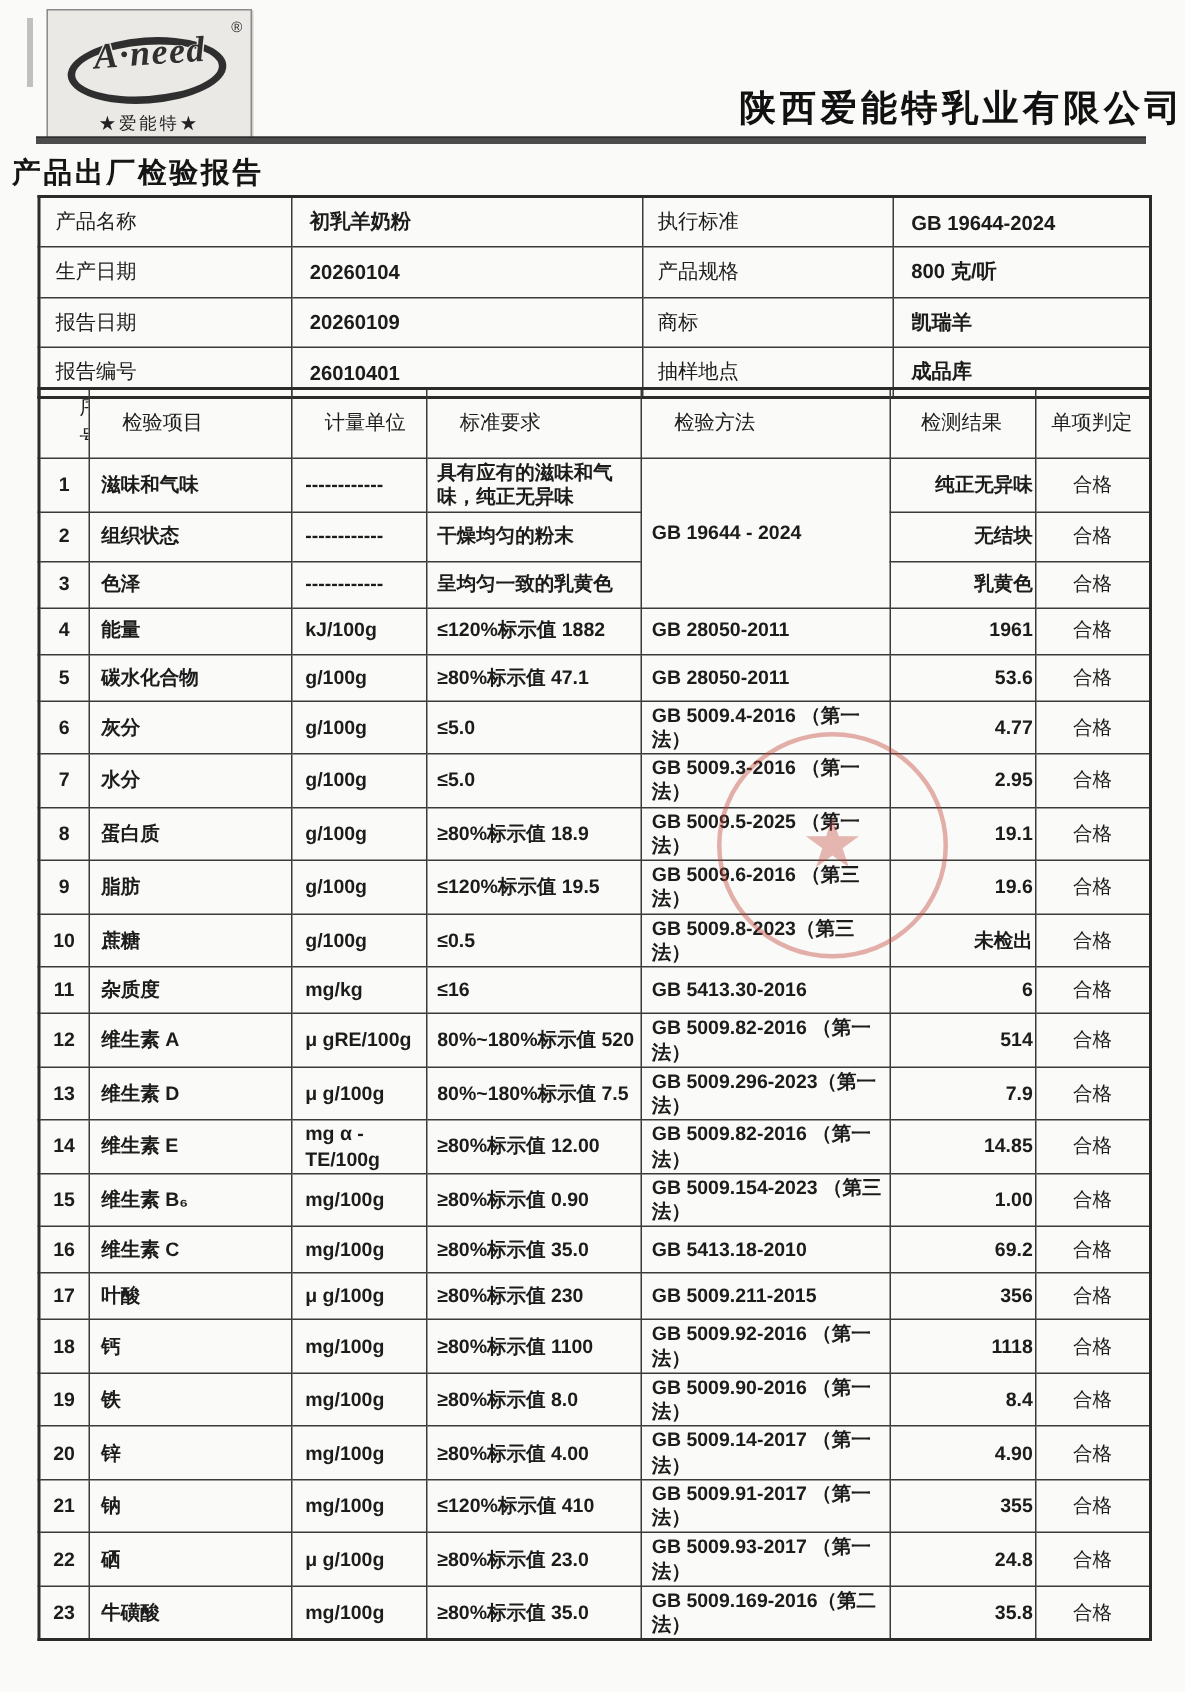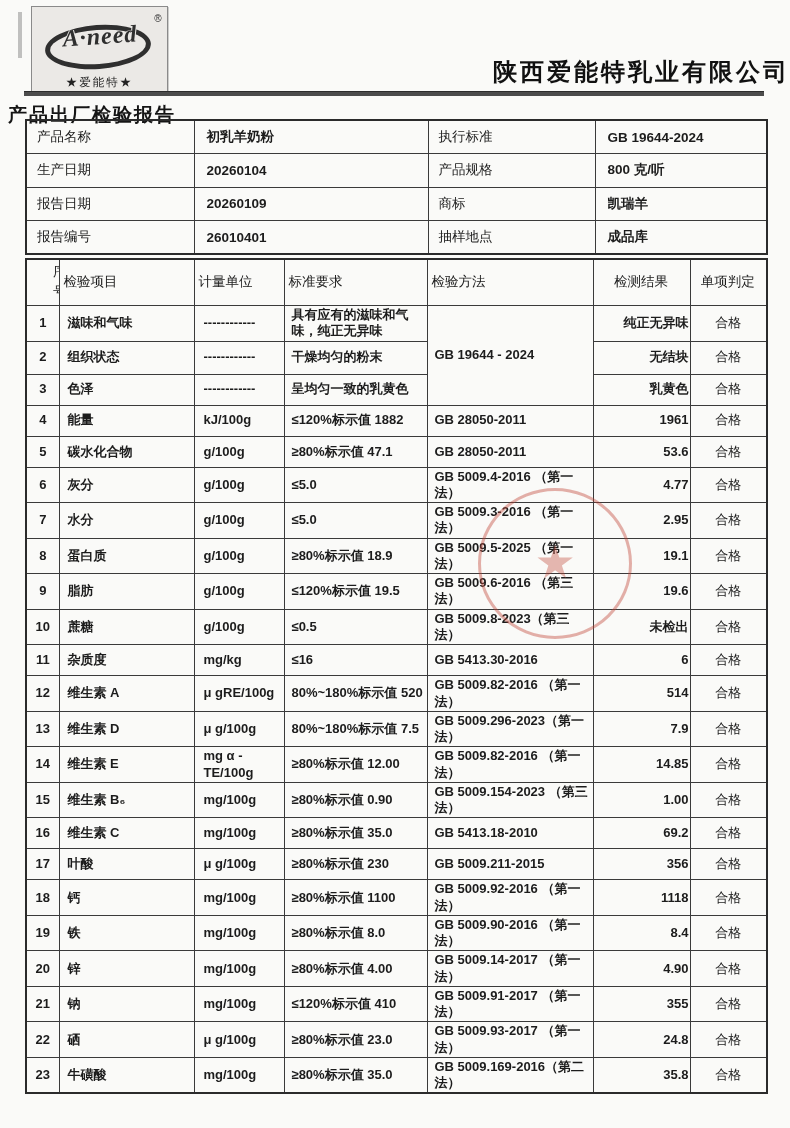--- a/index.html
+++ b/index.html
@@ -49,39 +49,39 @@
     background:#4c4c4c;border-top:1px solid #2c2c2c;
   }
   .report-title{
     position:absolute;top:102px;left:0;width:100%;
     padding-left:8px;box-sizing:border-box;
     font-family:"Liberation Serif","DejaVu Serif",serif;
     font-weight:bold;font-size:19px;letter-spacing:2px;color:#151515;
   }
   
   table{border-collapse:collapse;table-layout:fixed;}
-  .info-table{position:absolute;top:119px;left:25px;width:741px;border:2px solid #2b2b2b;}
+  .info-table{position:absolute;top:130px;left:25px;width:741px;border:2px solid #2b2b2b;}
   .info-table td{
     border:1.2px solid #3a3a3a;height:30.3px;font-size:13.5px;
     vertical-align:middle;overflow:hidden;
   }
   .i-label{
     padding-left:10px;
     font-family:"Liberation Serif","DejaVu Serif",serif;font-weight:normal;
   }
   .i-value{padding-left:12px;font-weight:bold;font-size:13px;}
   
   .main-table{position:absolute;top:258px;left:25px;width:741px;border:2px solid #2b2b2b;}
   .main-table th,.main-table td{
     border:1.2px solid #3a3a3a;vertical-align:middle;overflow:hidden;
     font-size:13px;line-height:1.25;
   }
   .main-table th{
     font-family:"Liberation Serif","DejaVu Serif",serif;
-    font-weight:normal;font-size:13.5px;text-align:left;padding-left:4px;
+    font-weight:normal;font-size:13.5px;text-align:left;padding-left:22px;
   }
   .main-table th.c-no{word-break:break-all;line-height:1.5;padding:2px 26px;text-align:center;}
   .main-table th.c-result,.main-table th.c-judge{text-align:center;padding-left:0;}
   .main-table td{font-weight:bold;}
   .c-no{text-align:center;padding:0;}
   .c-item{text-align:left;padding-left:8px;}
   .c-unit{text-align:left;padding-left:9px;font-size:12.5px;}
   .c-std{text-align:left;padding-left:7px;}
   .c-method{text-align:left;padding-left:7px;font-size:12.5px;}
   .c-result{text-align:right;}

